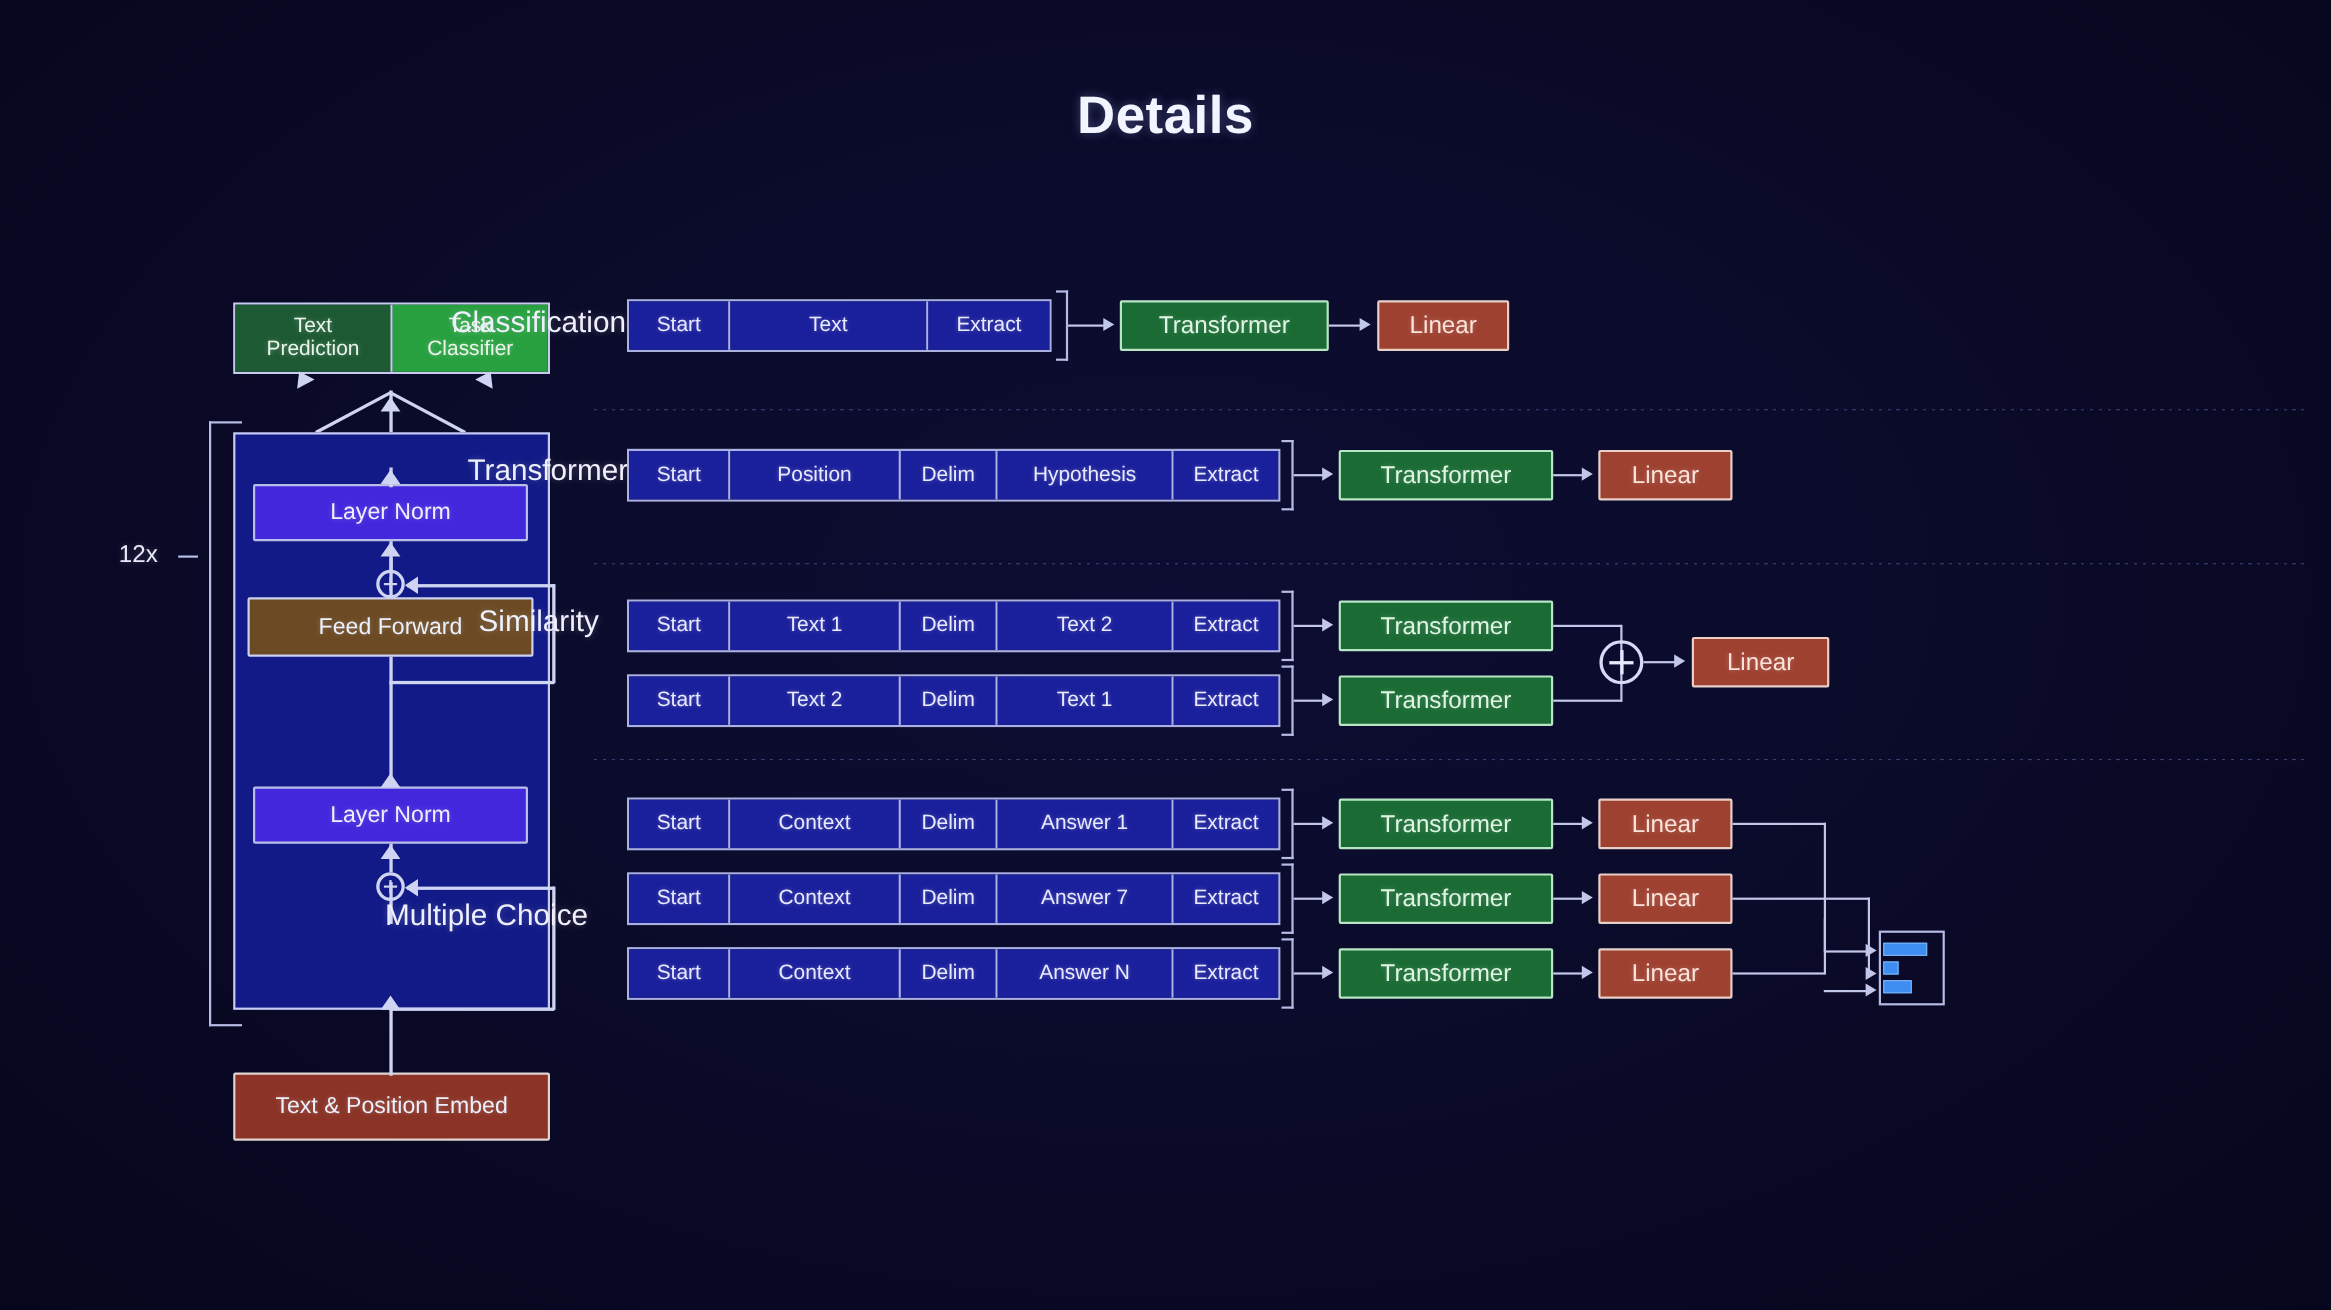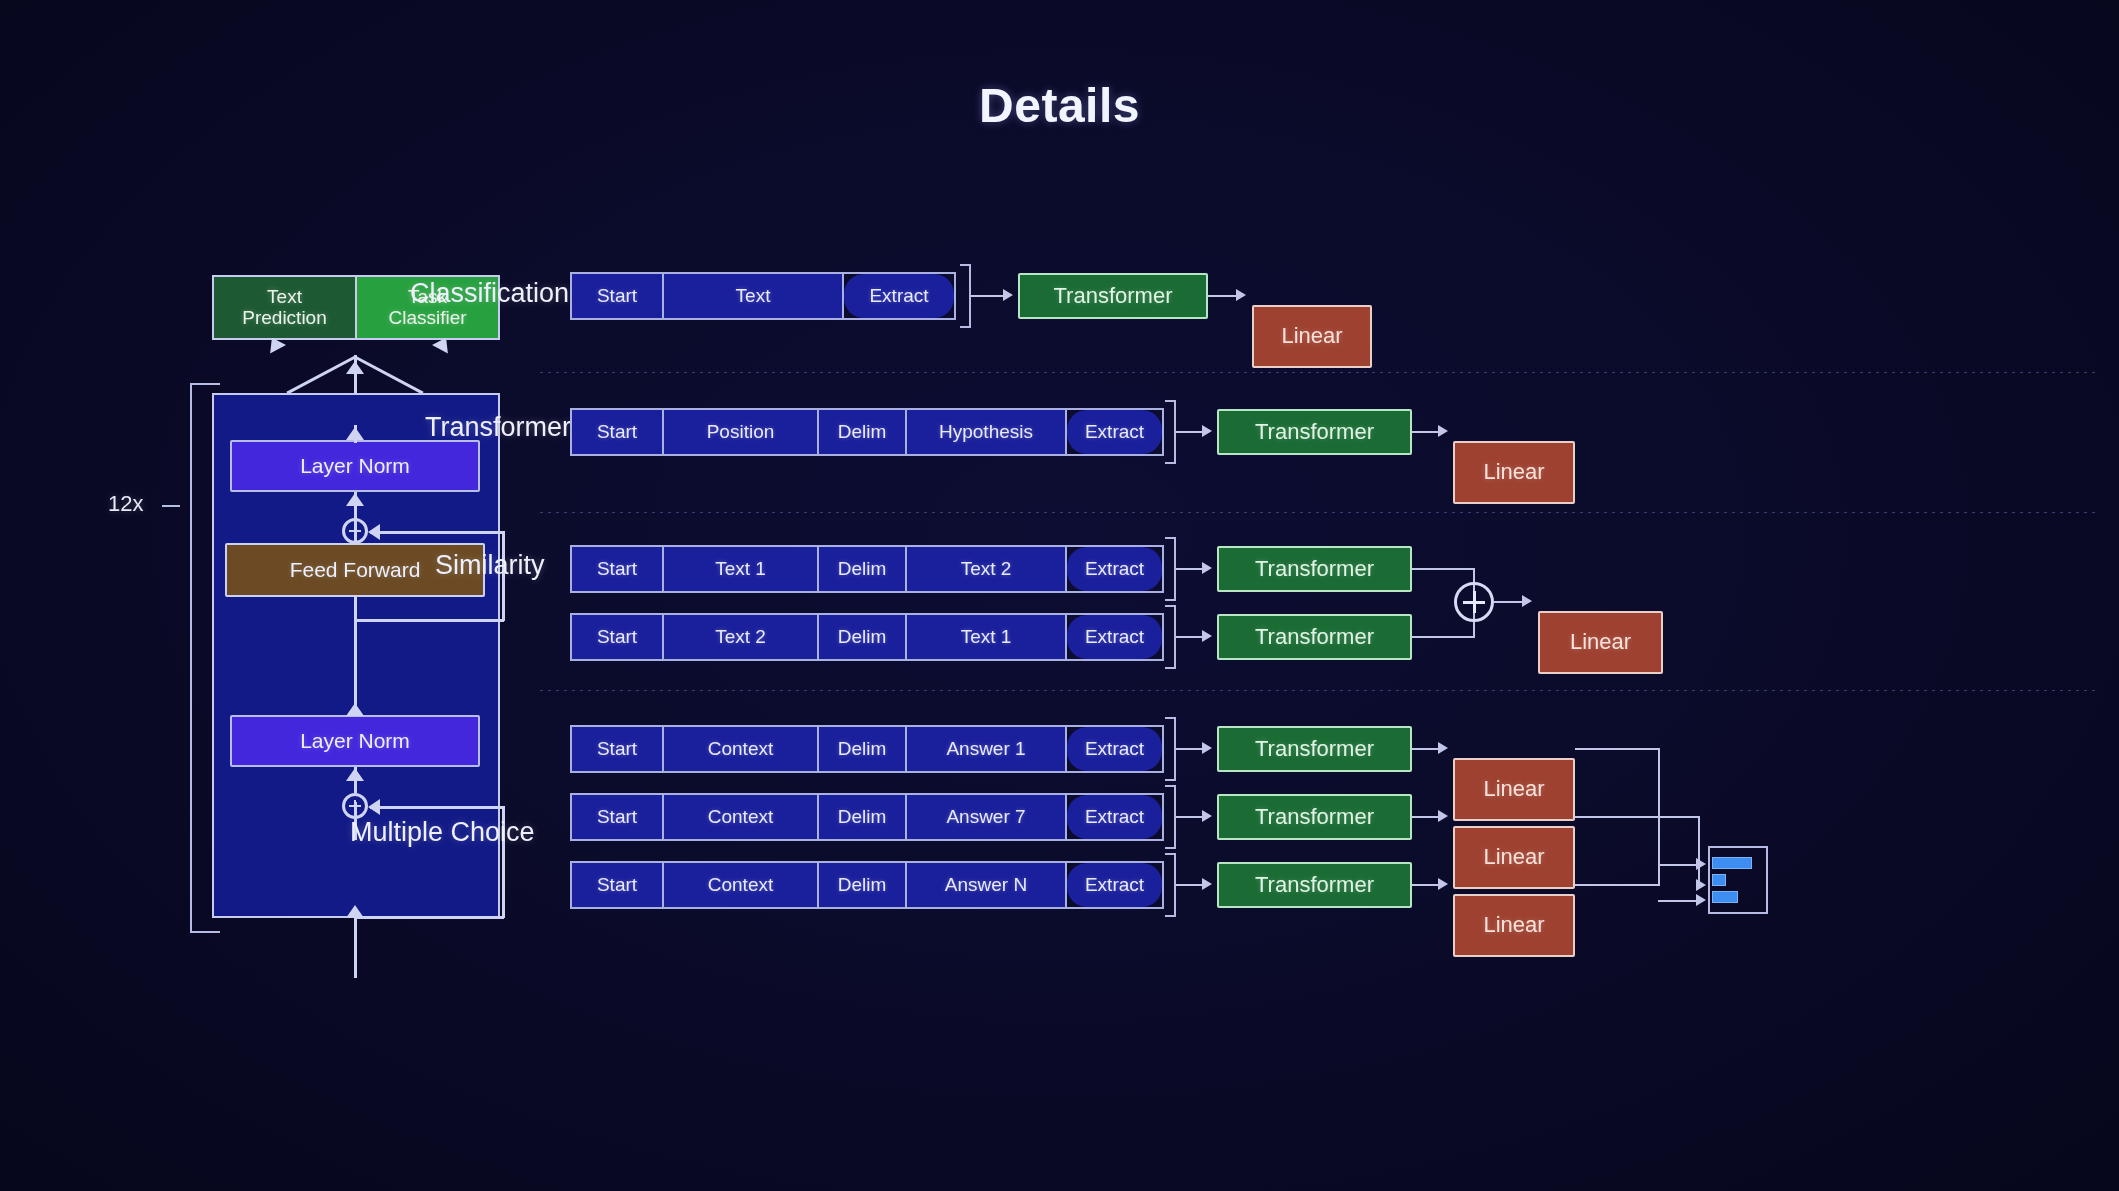--- a/index.html
+++ b/index.html
@@ -80,24 +80,24 @@
   
   #right{position:absolute;left:540px;top:250px;width:1560px;height:800px;}
 
   .task-label{position:absolute;color:#eef0fd;font-size:27px;white-space:nowrap;
               text-shadow:0 0 7px rgba(255,255,255,.25);}
 
   .seq{position:absolute;display:flex;border:2px solid #aab0e0;box-sizing:border-box;height:48px;}
   .tok{display:flex;align-items:center;justify-content:center;
        background:#1a1f9c;color:#e8eaff;border-right:2px solid #aab0e0;
        box-sizing:border-box;font-size:19px;text-shadow:0 0 4px rgba(255,255,255,.3);}
-  .tok:last-child{border-right:none;border-radius:20px;}
+  .tok:last-child{border-right:none;}
 
   .tf{background:#1a6b34;border-color:#b8e6c4;color:#dff6e4;height:46px;font-size:22px;}
-  .lin{background:#9e4131;border-color:#e8cfc7;color:#fbe3da;height:63px;font-size:22px;margin-top:32px;}
+  .lin{background:#9e4131;border-color:#e8cfc7;color:#fbe3da;height:46px;font-size:22px;}
 
   
   .sqbr{position:absolute;border:2px solid #b6bbe4;border-left:none;box-sizing:border-box;width:11px;}
 
   .conn{position:absolute;height:2px;background:#c2c7ea;}
   .connv{position:absolute;width:2px;background:#c2c7ea;}
   .ar{position:absolute;width:0;height:0;
       border-top:6px solid transparent;border-bottom:6px solid transparent;
       border-left:10px solid #c2c7ea;}
 
@@ -148,20 +148,23 @@
 
   <div class="nbox" id="ln-top">
     <span>Layer Norm</span>
   </div>
   <div class="nbox" id="ff">
     <span>Feed Forward</span>
   </div>
   <div class="nbox" id="ln-bot">
     <span>Layer Norm</span>
   </div>
+  <div class="nbox" id="embed">
+    <span>Text &amp; Position Embed</span>
+  </div>
 
   <div class="vline" style="left:174px;top:643px;height:60px;"></div>
   <div class="arrow-up" style="left:166px;top:630px;"></div>
 
   <div class="vline" style="left:174px;top:527px;height:38px;"></div>
   <div class="arrow-up" style="left:166px;top:493px;"></div>
   <div class="plusnode" style="left:162px;top:518px;"></div>
   <div class="vline" style="left:174px;top:492px;height:26px;"></div>
 
   <div class="vline" style="left:322px;top:531px;height:112px;"></div>

